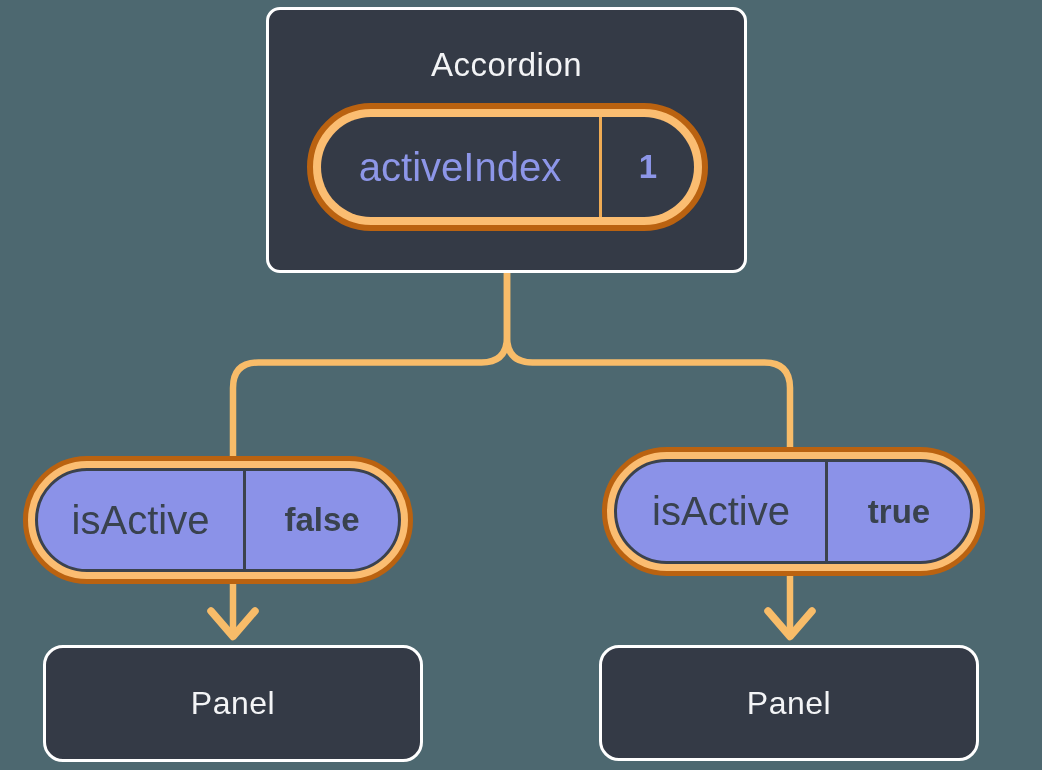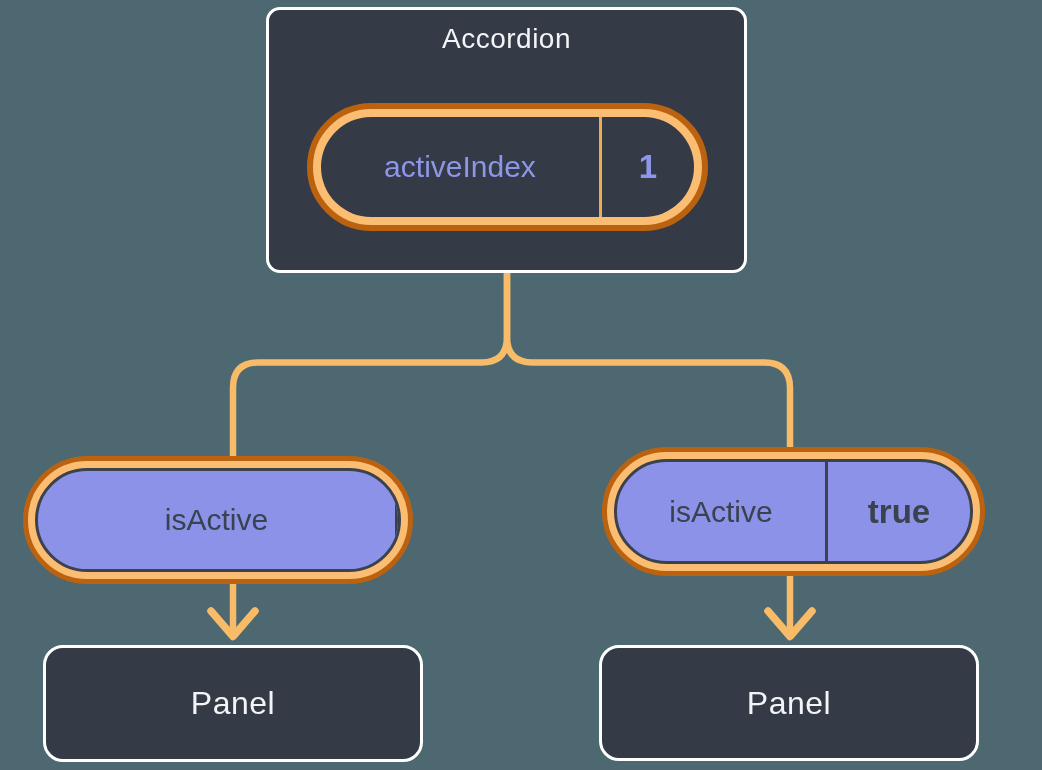--- a/index.html
+++ b/index.html
@@ -14,21 +14,21 @@
   .stage{position:relative;width:1042px;height:770px;background:var(--background);}
 
   .layer{position:absolute;left:0;top:0;width:1042px;height:770px;pointer-events:none;}
   svg.layer path{fill:none;}
   .connector-path{stroke:var(--connector);stroke-width:6.5;}
   .arrowhead{stroke:var(--connector);stroke-width:7.5;stroke-linecap:round;stroke-linejoin:round;}
   .sparkle{fill:var(--sparkle);stroke:none;}
 
   .node{position:absolute;background:var(--node-bg);border:3px solid var(--node-border);}
   .accordion-box{left:266px;top:7px;width:481px;height:266px;border-radius:14px;}
-  .node-title{margin-top:13px;text-align:center;font-size:28px;font-weight:500;
+  .node-title{margin-top:36px;text-align:center;font-size:33px;font-weight:500;
     color:var(--title-text);letter-spacing:.5px;}
 
   .pill-outer{position:absolute;border:6px solid var(--ring-outer);background:var(--ring-light);
     border-radius:999px;padding:8px;}
   .pill-inner{width:100%;height:100%;border-radius:999px;display:flex;align-items:stretch;overflow:hidden;}
 
   .top-pill{left:38px;top:93px;width:401px;height:128px;}
   .top-pill .pill-inner{background:var(--node-bg);}
   .top-pill .pill-divider{width:3px;background:var(--divider-orange);}
   .top-pill .state-name{color:var(--state-text-purple);}
@@ -37,21 +37,21 @@
   .purple-pill{border-width:5px;padding:7px;text-align:center;}
   .purple-pill .pill-inner{background:var(--pill-fill);border:3px solid var(--pill-outline);}
   .purple-pill .pill-divider{width:3px;background:var(--pill-outline);}
   .purple-pill .state-name{color:var(--state-text-dark);}
   .purple-pill .state-value{color:var(--state-text-dark);}
 
   .pill-left{left:23px;top:456px;width:390px;height:128px;}
   .pill-right{left:602px;top:447px;width:383px;height:129px;}
 
   .state-name{flex:1;display:flex;align-items:center;justify-content:center;
-    font-size:30px;}
+    font-size:40px;}
   .state-value{display:flex;align-items:center;justify-content:center;
     font-size:33px;font-weight:700;}
   .top-pill .state-value{width:92px;}
   .pill-left .state-value{width:152px;}
   .pill-right .state-value{width:142px;}
 
   .panel{border-radius:20px;display:flex;align-items:center;justify-content:center;}
   .panel-left{left:43px;top:645px;width:380px;height:117px;}
   .panel-right{left:599px;top:645px;width:380px;height:116px;}
   .panel-label{font-size:32px;color:var(--title-text);letter-spacing:.5px;}
@@ -76,20 +76,21 @@
         <div class="pill-divider"></div>
         <div class="state-value">1</div>
       </div>
     </div>
   </div>
 
   <div class="pill-outer purple-pill pill-left">
     <div class="pill-inner">
       <div class="state-name">isActive</div>
       <div class="pill-divider"></div>
+      <div class="state-value">false</div>
     </div>
   </div>
 
   <div class="pill-outer purple-pill pill-right">
     <div class="pill-inner">
       <div class="state-name">isActive</div>
       <div class="pill-divider"></div>
       <div class="state-value">true</div>
     </div>
   </div>

